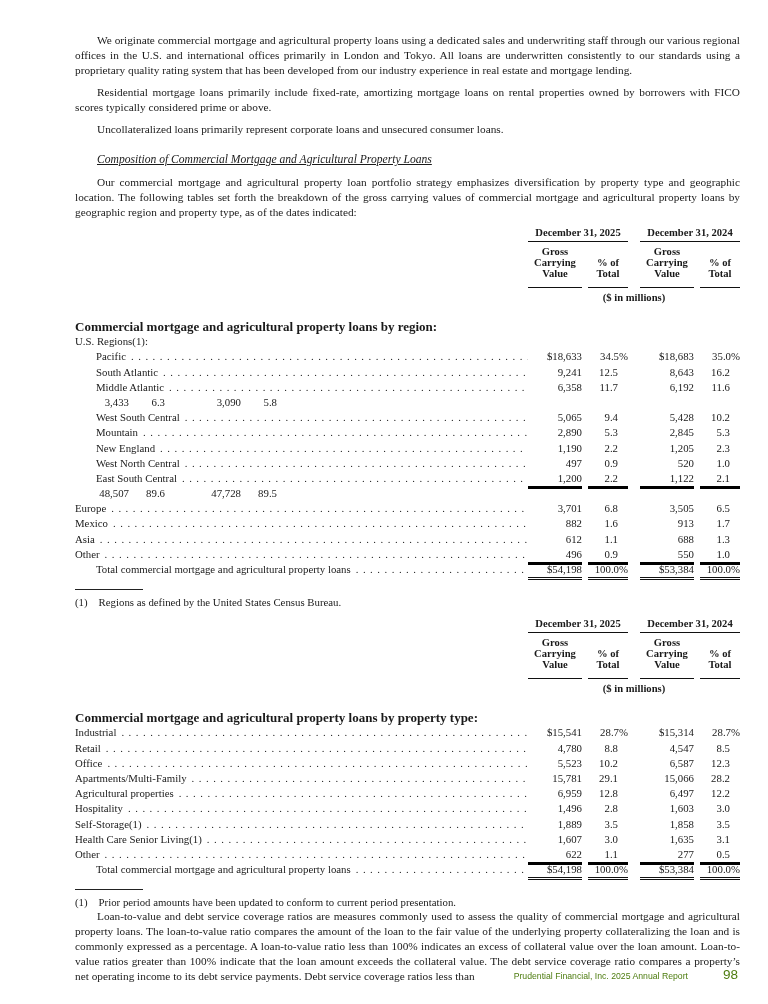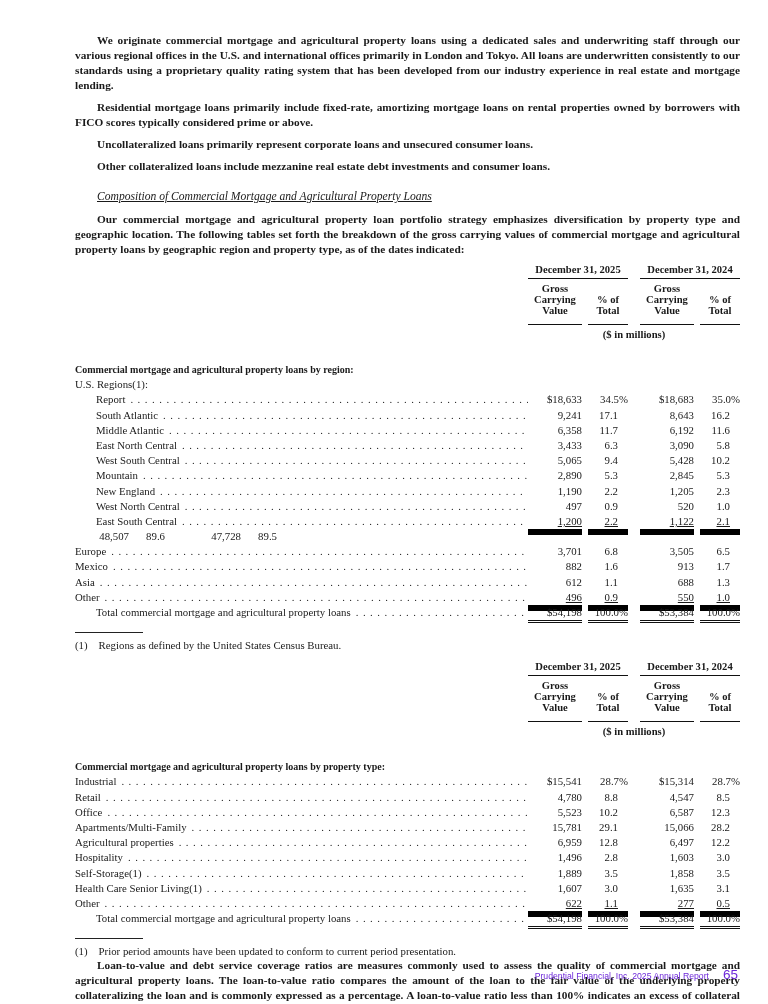--- a/index.html
+++ b/index.html
@@ -4,21 +4,21 @@
 <style>
   html,body { margin:0; padding:0; background:#ffffff; }
   .page {
     position:relative; width:768px; height:1004px; box-sizing:border-box;
     background:#ffffff; color:#1a1a1a;
     font-family:"Liberation Serif", serif;
     padding:33px 28px 0 75px; overflow:hidden;
   }
   p.body {
     font-size:11.3px; line-height:15px; text-align:justify;
-    text-indent:22px; margin:0 0 7px 0;font-weight:bold;
+    text-indent:22px; margin:0 0 7px 0;
   }
   .heading {
     font-style:italic; font-size:11.6px; line-height:15px;
     margin:15px 0 8px 0; padding-left:22px;text-decoration:underline;
   }
   
   .fin-table { margin-top:3px; }
   .thead { display:flex; }
   .th-spacer { flex:1; }
   .th-nums { width:212px; flex:none; }
@@ -34,61 +34,60 @@
     border-bottom:1px solid #111; padding-bottom:8px; white-space:pre-line;
   }
   .th-col.v { width:54px; }
   .th-col.p { width:40px; }
   .m6  { margin-left:6px; }
   .m12 { margin-left:12px; }
   .th-units {
     width:212px; text-align:center; font-weight:bold;
     font-size:10.6px; line-height:12px; margin-top:4px;
   }
-  .section-label { font-weight:bold; font-size:10px; line-height:15.2px; margin-top:21px; }
+  .section-label { font-weight:bold; font-size:13px; line-height:15.2px; margin-top:15px; }
   .trow { display:flex; align-items:baseline; font-size:10.8px; line-height:15.2px; height:15.2px; }
   .lbl { flex:1; min-width:0; display:flex; align-items:baseline; overflow:hidden; }
   .ind .lbl { padding-left:21px; }
   .lbl-t { white-space:nowrap;text-align:right; }
   .dots {
     flex:1; min-width:0; overflow:hidden; white-space:nowrap;
     letter-spacing:4.5px; padding-left:5px; color:#1a1a1a;
   }
   .dots::after { content:"..................................................................................................................................................."; }
   .no-dots .dots::after { content:""; }
   .cell { flex:none; text-align:right; box-sizing:border-box; }
   .cell.v { width:54px; }
   .cell.p { width:40px; padding-right:10px; }
   .cell.p.pct { padding-right:0; }
-  .cell.ul  { border-bottom:6px solid #000000;text-decoration:underline; }
+  .cell.ul  { border-bottom:3px solid #000000; }
   .cell.dul { border-bottom:3px double #111; }
   
   .footnote-rule { width:68px; border-top:1px solid #222; margin:12px 0 5px 0; }
   .footnote { display:flex; font-size:10.8px; line-height:14px; }
   .fn-label { flex:none; margin-right:11px; }
   .table2-wrap { margin-top:9px; }
   .ltv-para { margin-top:11px; }
   
   .footer {
     position:absolute; right:30px; bottom:22px;
     display:flex; align-items:baseline;
-    font-family:"Liberation Sans", sans-serif; color:#6d28d9;
+    font-family:"Liberation Sans", sans-serif; color:#4d7c0f;gap:21px;
   }
   .footer-text { font-size:8.7px; }
   .page-num { font-size:13.5px; margin-left:14px; }
 </style>
 </head>
 <body>
 
 <div class="page">
 
   <p class="body">We originate commercial mortgage and agricultural property loans using a dedicated sales and underwriting staff through our various regional offices in the U.S. and international offices primarily in London and Tokyo. All loans are underwritten consistently to our standards using a proprietary quality rating system that has been developed from our industry experience in real estate and mortgage lending.</p>
   <p class="body">Residential mortgage loans primarily include fixed-rate, amortizing mortgage loans on rental properties owned by borrowers with FICO scores typically considered prime or above.</p>
   <p class="body">Uncollateralized loans primarily represent corporate loans and unsecured consumer loans.</p>
-  <p class="body">Other collateralized loans include mezzanine real estate debt investments and consumer loans.</p>
 
   <div class="heading">Composition of Commercial Mortgage and Agricultural Property Loans</div>
 
   <p class="body">Our commercial mortgage and agricultural property loan portfolio strategy emphasizes diversification by property type and geographic location. The following tables set forth the breakdown of the gross carrying values of commercial mortgage and agricultural property loans by geographic region and property type, as of the dates indicated:</p>
 
   <div class="fin-table">
     <div class="thead">
       <div class="th-spacer"></div>
       <div class="th-nums">
         <div class="th-groups">
@@ -118,53 +117,49 @@
             <span class="lbl-t">U.S. Regions(1):</span>
             <span class="dots"></span>
           </div>
           <div class="cell v num"></div>
           <div class="cell p num m6"></div>
           <div class="cell v num m12"></div>
           <div class="cell p num m6"></div>
         </div>
         <div class="trow ind">
           <div class="lbl">
-            <span class="lbl-t">Report</span>
+            <span class="lbl-t">Pacific</span>
             <span class="dots"></span>
           </div>
           <div class="cell v num">$18,633</div>
           <div class="cell p num m6 pct">34.5%</div>
           <div class="cell v num m12">$18,683</div>
           <div class="cell p num m6 pct">35.0%</div>
         </div>
         <div class="trow ind">
           <div class="lbl">
             <span class="lbl-t">South Atlantic</span>
             <span class="dots"></span>
           </div>
           <div class="cell v num">9,241</div>
-          <div class="cell p num m6">17.1</div>
+          <div class="cell p num m6">12.5</div>
           <div class="cell v num m12">8,643</div>
           <div class="cell p num m6">16.2</div>
         </div>
         <div class="trow ind">
           <div class="lbl">
             <span class="lbl-t">Middle Atlantic</span>
             <span class="dots"></span>
           </div>
           <div class="cell v num">6,358</div>
           <div class="cell p num m6">11.7</div>
           <div class="cell v num m12">6,192</div>
           <div class="cell p num m6">11.6</div>
         </div>
         <div class="trow ind">
-          <div class="lbl">
-            <span class="lbl-t">East North Central</span>
-            <span class="dots"></span>
-          </div>
           <div class="cell v num">3,433</div>
           <div class="cell p num m6">6.3</div>
           <div class="cell v num m12">3,090</div>
           <div class="cell p num m6">5.8</div>
         </div>
         <div class="trow ind">
           <div class="lbl">
             <span class="lbl-t">West South Central</span>
             <span class="dots"></span>
           </div>
@@ -410,16 +405,16 @@
   <div class="footnote-rule"></div>
   <div class="footnote">
     <span class="fn-label">(1)</span>
     <span class="fn-text">Prior period amounts have been updated to conform to current period presentation.</span>
   </div>
 
   <p class="body ltv-para">Loan-to-value and debt service coverage ratios are measures commonly used to assess the quality of commercial mortgage and agricultural property loans. The loan-to-value ratio compares the amount of the loan to the fair value of the underlying property collateralizing the loan and is commonly expressed as a percentage. A loan-to-value ratio less than 100% indicates an excess of collateral value over the loan amount. Loan-to-value ratios greater than 100% indicate that the loan amount exceeds the collateral value. The debt service coverage ratio compares a property’s net operating income to its debt service payments. Debt service coverage ratios less than</p>
 
   <div class="footer">
     <span class="footer-text">Prudential Financial, Inc. 2025 Annual Report</span>
-    <span class="page-num">65</span>
+    <span class="page-num">98</span>
   </div>
 
 </div>
 
 </body></html>

